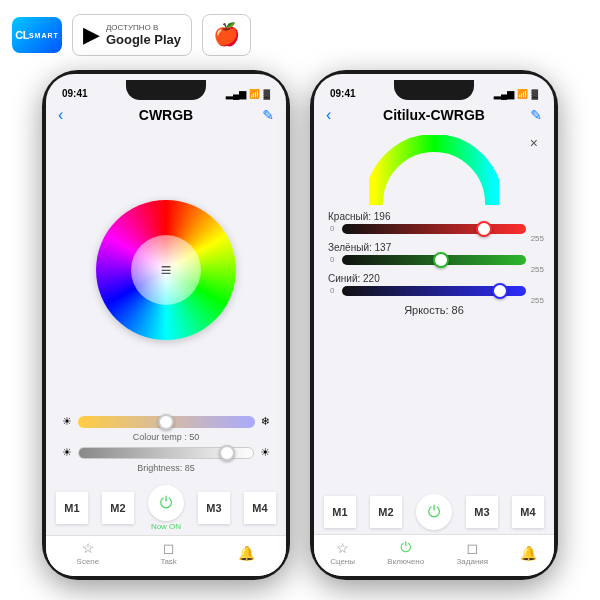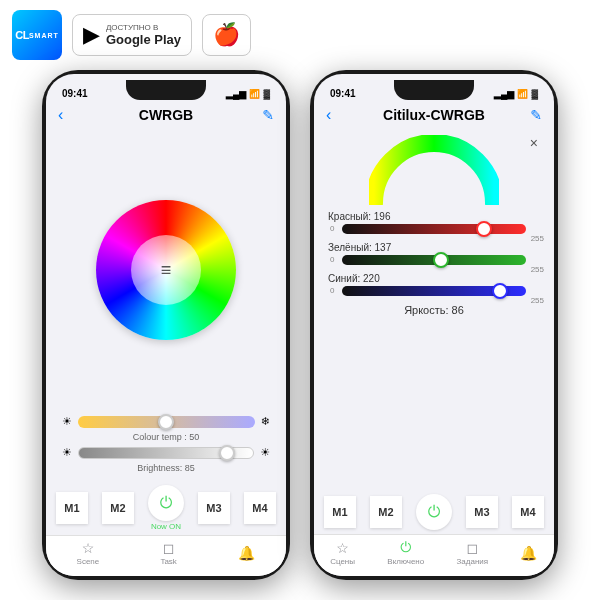--- a/index.html
+++ b/index.html
@@ -14,21 +14,21 @@
     
     .badge-bar {
       display: flex;
       align-items: center;
       padding: 8px 12px;
       gap: 10px;
       height: 70px;
     }
     .cl-logo {
       width: 50px;
-      height: 50px;
+      height: 36px;
       border-radius: 8px;
       background: linear-gradient(135deg, #00c8ff, #0055ff);
       display: flex;
       align-items: center;
       justify-content: center;
       font-weight: 900;
       font-size: 11px;
       color: white;
       letter-spacing: -0.5px;
       flex-shrink: 0;

